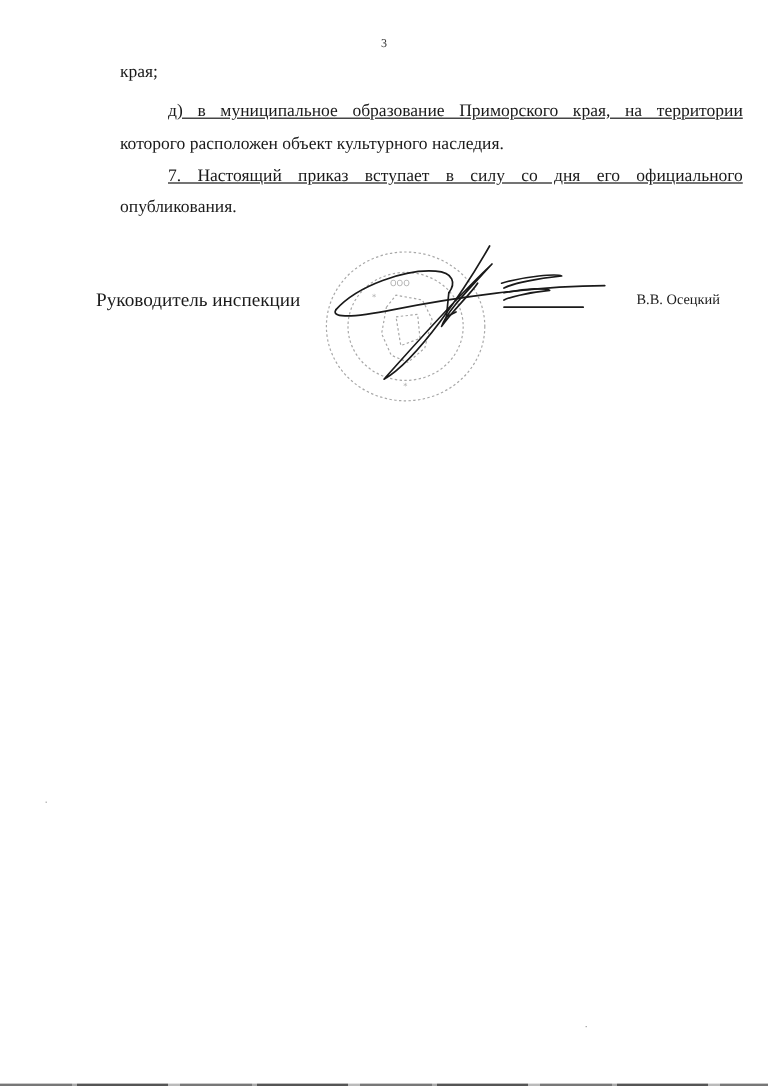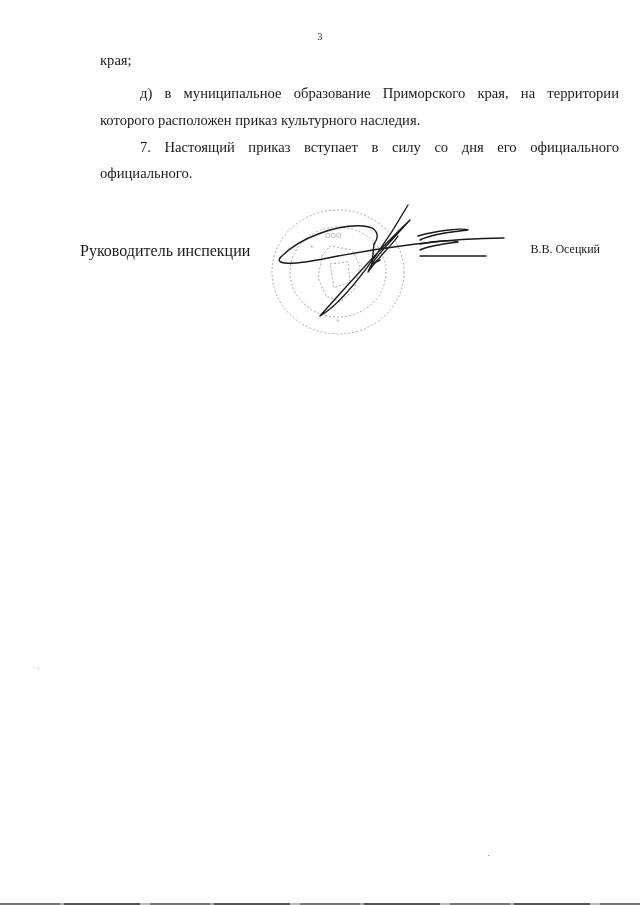--- a/index.html
+++ b/index.html
@@ -2,41 +2,41 @@
 <html><head>
   <meta charset="utf-8">
   <style>
     html, body { margin: 0; padding: 0; background: #ffffff; }
     body { width: 640px; height: 905px; position: relative; overflow: hidden;
            font-family: "Liberation Serif", "DejaVu Serif", serif; color: #1a1a1a; }
     .page-number { position: absolute; top: 31px; left: 0; width: 640px; text-align: center;
                    font-size: 10px; color: #333; }
     .para { position: absolute; left: 80px; width: 519px; font-size: 14.6px; line-height: 20px; margin-left: 20px; }
     .justify { text-align: justify; text-align-last: justify; }
-    .indent { text-indent: 40px; }
+    .indent { text-indent: 40px; text-decoration: underline; }
     .sign-title { position: absolute; left: 80px; top: 242px; font-size: 16px; }
     .sign-name { position: absolute; right: 40px; top: 242px; font-size: 12px; }
     .stamp { position: absolute; left: 270px; top: 206px; }
     .signature { position: absolute; left: 268px; top: 200px; }
     .bottom-edge { position: absolute; left: 0; bottom: 0; width: 640px; height: 2px;
                    background: repeating-linear-gradient(90deg, #777 0 60px, #aaa 60px 64px, #555 64px 140px, #bbb 140px 150px); }
     .speck { position: absolute; width: 1px; height: 1px; background: #999; }
   </style>
 </head>
 <body>
 
 <div class="page-number">3</div>
 
 <div class="para" style="top:50px;">края;</div>
 
 <div class="para justify indent" style="top:83px;">д) в муниципальное образование Приморского края, на территории</div>
-<div class="para" style="top:110px;">которого расположен приказ культурного наследия.</div>
+<div class="para" style="top:110px;">которого расположен объект культурного наследия.</div>
 
 <div class="para justify indent" style="top:137px;">7. Настоящий приказ вступает в силу со дня его официального</div>
-<div class="para" style="top:163px;">официального.</div>
+<div class="para" style="top:163px;">опубликования.</div>
 
 <div class="stamp">
   <svg width="142" height="138" viewBox="0 0 142 138">
     <g fill="none" stroke="#a8a8a8" stroke-width="1" stroke-dasharray="2 2">
       <ellipse cx="68" cy="66" rx="66" ry="62"></ellipse>
       <ellipse cx="68" cy="66" rx="48" ry="45"></ellipse>
       <path d="M52 50 L60 40 L82 44 L90 60 L84 84 L70 96 L56 90 L48 72 Z"></path>
       <path d="M60 58 L78 56 L80 76 L64 82 Z"></path>
     </g>
     <g fill="#b0b0b0" font-size="7" font-family="DejaVu Sans, sans-serif">

